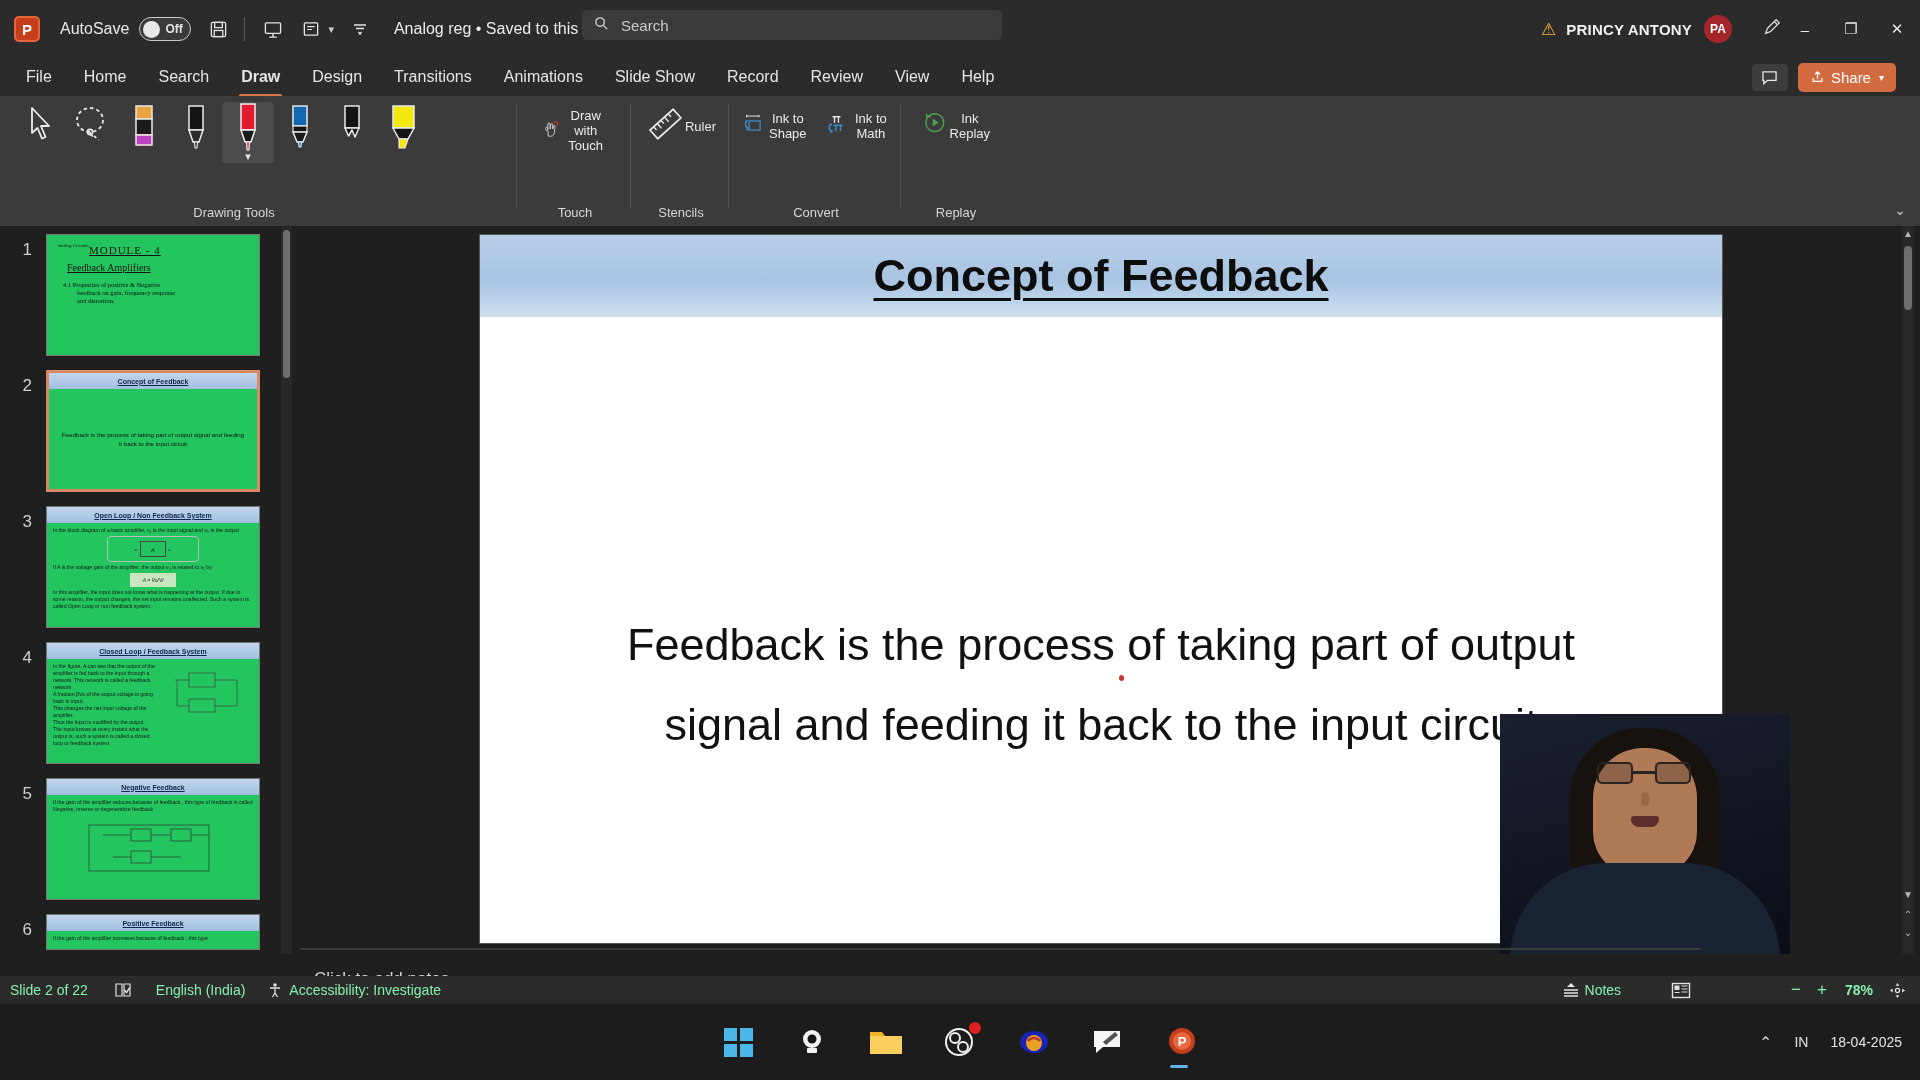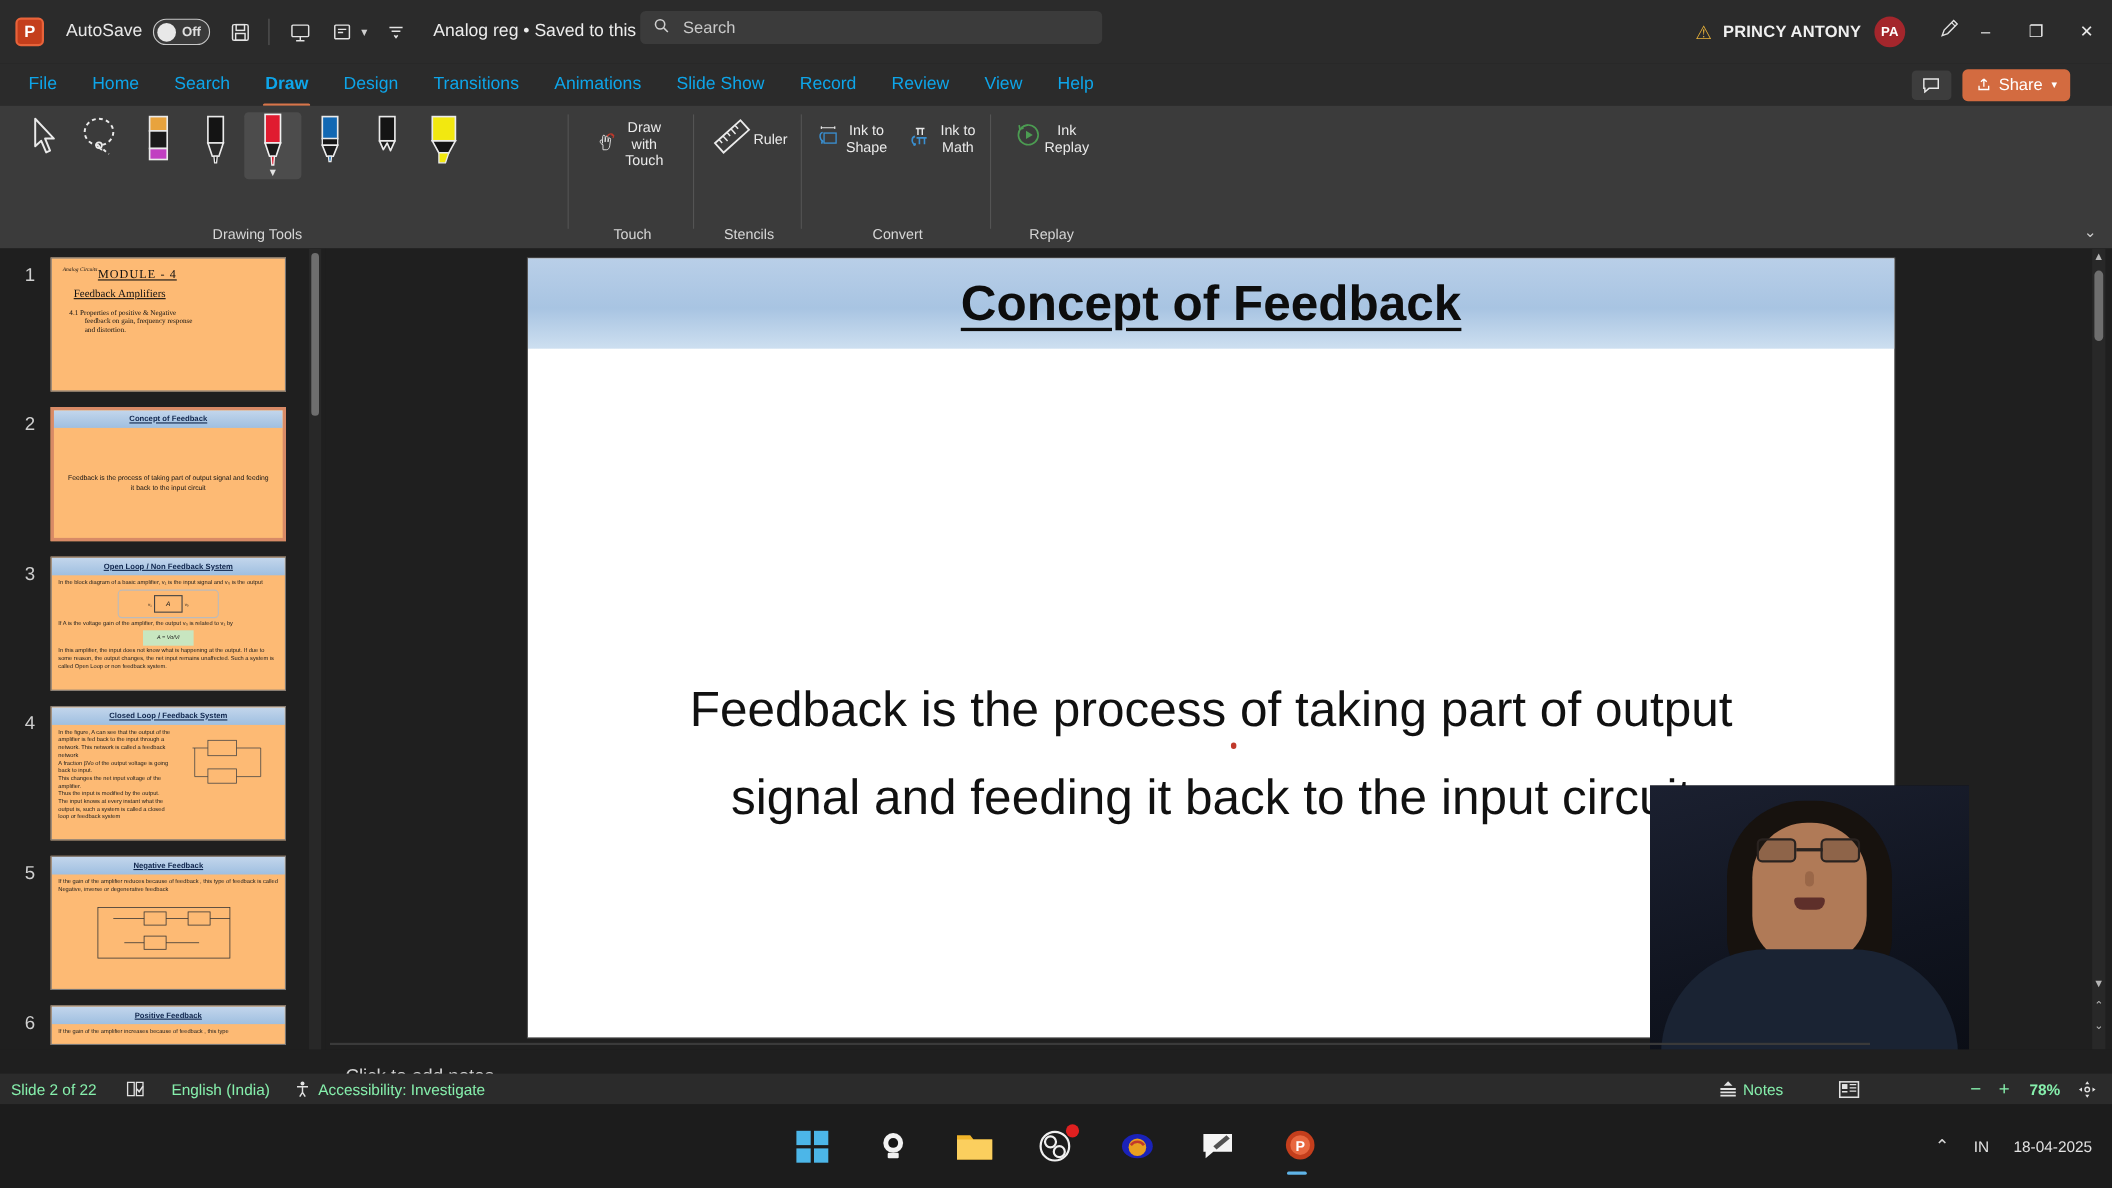--- a/index.html
+++ b/index.html
@@ -71,30 +71,30 @@
     width: 46px; height: 58px; display: flex; align-items: center; justify-content: center;
     color: #e8e8e8; font-size: 15px;
   }
 
   
   .tabrow {
     position: absolute; top: 58px; left: 0; width: 1920px; height: 38px;
     background: #2b2b2b; display: flex; align-items: center;
   }
   .tab {
-    color: #0ea5e9; font-size: 16px; padding: 4px 14px;
+    color: #e5e5e5; font-size: 16px; padding: 4px 14px;
     margin-left: 4px; position: relative;
   }
   .tab.first { margin-left: 12px; }
   .tab.active { font-weight: bold; }
   .tab.active::after {
     content: ""; position: absolute; left: 12px; right: 12px; bottom: -7px;
     height: 3px; background: #d8754a; border-radius: 2px;
   }
-  .tabright { position: absolute; right: 24px; top: 0; height: 38px; display: flex; align-items: center; }
+  .tabright { position: absolute; right: 10px; top: 0; height: 38px; display: flex; align-items: center; }
   .comment-btn {
     width: 36px; height: 27px; border-radius: 4px; background: #3d3d3d;
     display: flex; align-items: center; justify-content: center;
     color: #e8e8e8; font-size: 15px; margin-right: 10px;
   }
   .share-btn {
     height: 29px; border-radius: 5px; background: #d36b40;
     color: #fff; font-size: 15px; display: flex; align-items: center;
     padding: 0 12px; margin-right: 14px;
   }
@@ -126,21 +126,21 @@
   .body { position: absolute; top: 226px; left: 0; width: 1920px; height: 778px; background: #1f1f1f; }
 
   
   .thumbs {
     position: absolute; left: 0; top: 0; width: 296px; height: 728px;
     background: #1f1f1f; overflow: hidden;
   }
   .thumb-row { position: relative; display: flex; align-items: flex-start; margin-bottom: 14px; padding-left: 6px; }
   .thumb-num { width: 26px; color: #cfcfcf; font-size: 17px; text-align: right; padding-top: 6px; }
   .thumb {
-    width: 214px; height: 122px; background: #fdba74; margin-left: 14px;
+    width: 214px; height: 122px; background: #22c55e; margin-left: 14px;
     position: relative; overflow: hidden; border: 1px solid #777;
   }
   .thumb.sel { border: 3px solid #d88a66; }
   .thumb-title-bar {
     height: 16px; background: linear-gradient(180deg,#c3d6ec,#9fbfe0);
     display: flex; align-items: center; justify-content: center;
   }
   .thumb-title {
     font-size: 7px; font-weight: bold; color: #10264d;
     text-decoration: underline;

